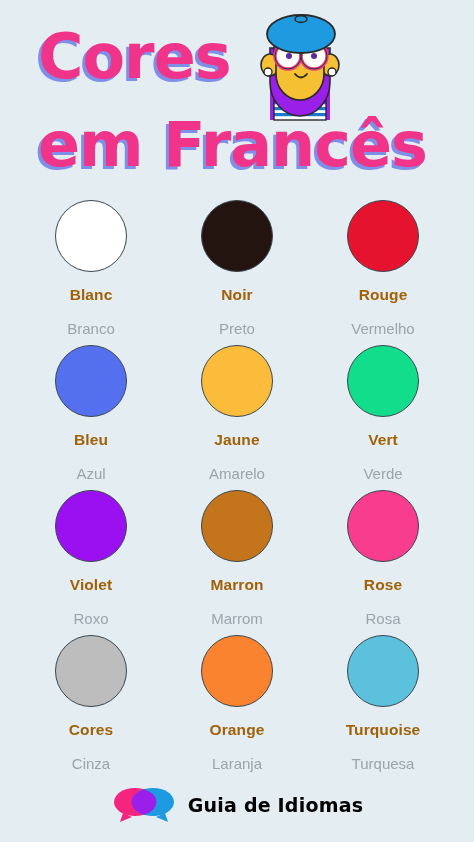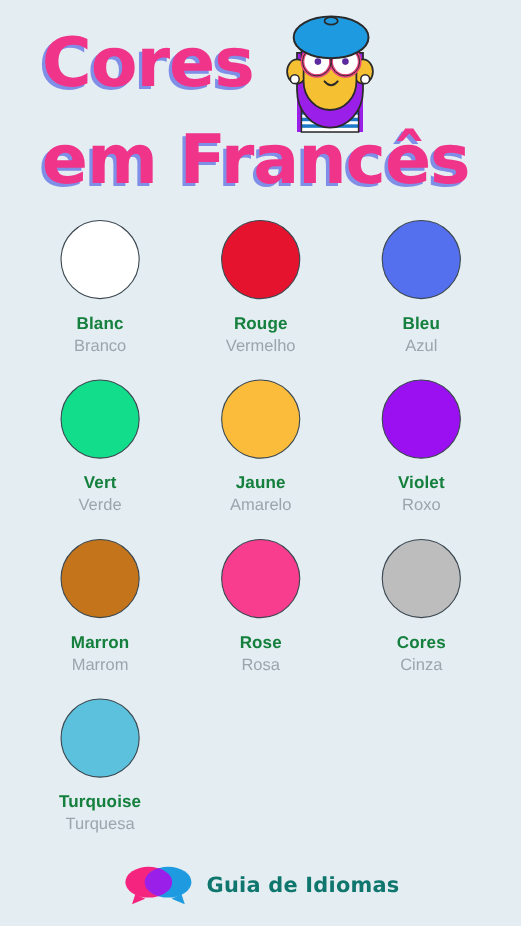--- a/index.html
+++ b/index.html
@@ -68,46 +68,46 @@
   .swatch {
     width:72px; height:72px;
     border-radius:50%;
     border:1px solid #3a4750;
     flex:0 0 auto;
   }
   .fr {
     margin-top:14px;
     font-size:15.5px;
     font-weight:bold;
-    color:#15803d;
+    color:#a16207;
     letter-spacing:0.1px;
     line-height:18px;
   }
   .pt {
-    margin-top:2px;
+    margin-top:16px;
     font-size:15px;
     color:#9aa5ad;
     line-height:18px;
   }
 
   
   .footer {
     position:absolute;
     left:0; bottom:18px;
     width:474px;
     display:flex;
     align-items:center;
     justify-content:center;
     gap:11px;
   }
   .logo-mark { width:66px; height:38px; flex:0 0 auto; }
   .brand {
     font-size:19px;
     font-weight:bold;
-    color:#0f766e;
+    color:#000000;
     letter-spacing:0.2px;
     font-family:"DejaVu Sans", sans-serif;
   }
 </style>
 </head>
 <body>
 
 <div class="poster">
 
   <div class="header">
@@ -165,58 +165,68 @@
     </div>
   </div>
 
   <div class="grid" id="color-grid">
       <div class="cell">
         <div class="swatch" style="background: rgb(255, 255, 255);"></div>
         <div class="fr">Blanc</div>
         <div class="pt">Branco</div>
       </div>
       <div class="cell">
+        <div class="swatch" style="background: rgb(36, 20, 16);"></div>
+        <div class="fr">Noir</div>
+        <div class="pt">Preto</div>
+      </div>
+      <div class="cell">
         <div class="swatch" style="background: rgb(229, 19, 45);"></div>
         <div class="fr">Rouge</div>
         <div class="pt">Vermelho</div>
       </div>
       <div class="cell">
         <div class="swatch" style="background: rgb(84, 112, 238);"></div>
         <div class="fr">Bleu</div>
         <div class="pt">Azul</div>
       </div>
       <div class="cell">
+        <div class="swatch" style="background: rgb(251, 188, 60);"></div>
+        <div class="fr">Jaune</div>
+        <div class="pt">Amarelo</div>
+      </div>
+      <div class="cell">
         <div class="swatch" style="background: rgb(18, 221, 139);"></div>
         <div class="fr">Vert</div>
         <div class="pt">Verde</div>
       </div>
       <div class="cell">
-        <div class="swatch" style="background: rgb(251, 188, 60);"></div>
-        <div class="fr">Jaune</div>
-        <div class="pt">Amarelo</div>
-      </div>
-      <div class="cell">
         <div class="swatch" style="background: rgb(154, 16, 240);"></div>
         <div class="fr">Violet</div>
         <div class="pt">Roxo</div>
       </div>
       <div class="cell">
         <div class="swatch" style="background: rgb(196, 117, 27);"></div>
         <div class="fr">Marron</div>
         <div class="pt">Marrom</div>
       </div>
       <div class="cell">
         <div class="swatch" style="background: rgb(248, 61, 142);"></div>
         <div class="fr">Rose</div>
         <div class="pt">Rosa</div>
       </div>
       <div class="cell">
         <div class="swatch" style="background: rgb(189, 189, 189);"></div>
         <div class="fr">Cores</div>
         <div class="pt">Cinza</div>
+      </div>
+      <div class="cell">
+        <div class="swatch" style="background: rgb(249, 131, 47);"></div>
+        <div class="fr">Orange</div>
+        <div class="pt">Laranja</div>
       </div>
       <div class="cell">
         <div class="swatch" style="background: rgb(92, 193, 220);"></div>
         <div class="fr">Turquoise</div>
         <div class="pt">Turquesa</div>
       </div>
     </div>
 
   <div class="footer">
     <svg class="logo-mark" viewBox="0 0 66 38">

